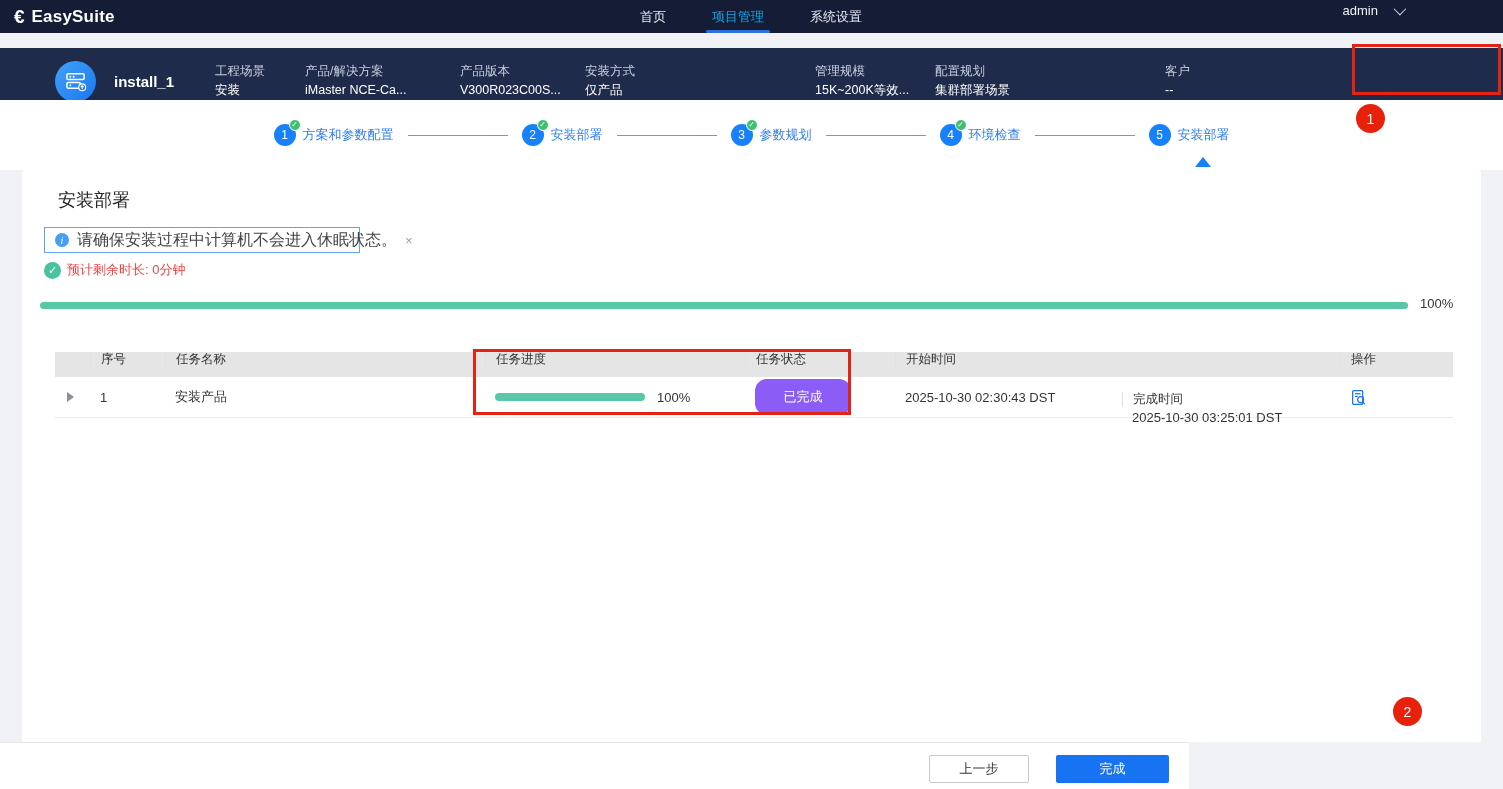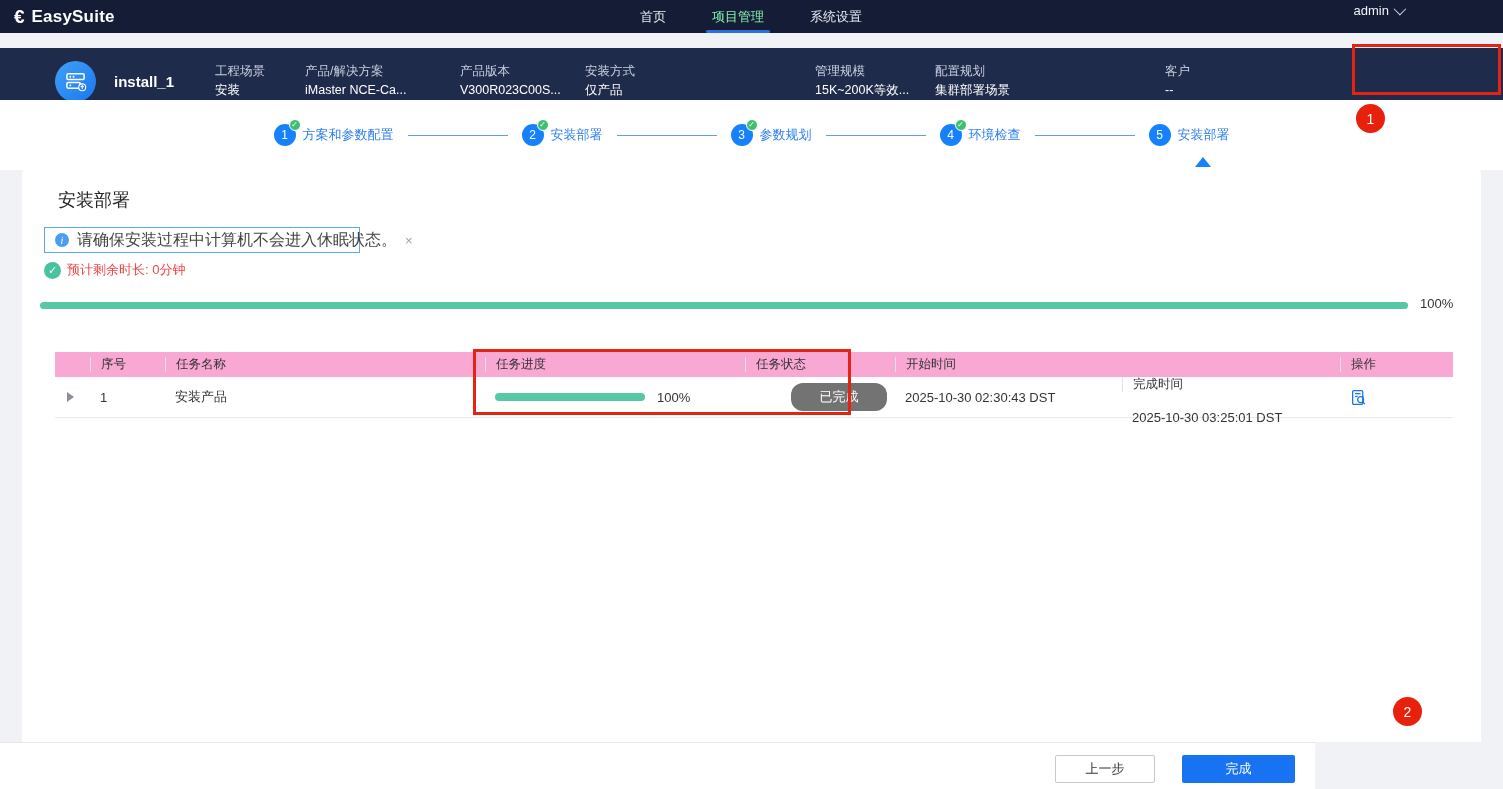--- a/index.html
+++ b/index.html
@@ -10,23 +10,23 @@
     color:#333; overflow:hidden;
   }
   
   .topbar { position:absolute; left:0; top:0; width:1503px; height:33px;
     background:#141d35; display:flex; align-items:center; }
   .logo { display:flex; align-items:center; gap:7px; margin-left:14px; color:#fff; }
   .logo-mark { font-size:19px; font-weight:bold; line-height:1; }
   .logo-text { font-size:17px; font-weight:600; letter-spacing:.2px; }
   .topnav { position:absolute; left:640px; top:0; height:33px; display:flex; align-items:center; gap:46px; }
   .topnav-item { font-size:13px; color:#e6e9f0; cursor:pointer; height:33px; display:flex; align-items:center; position:relative; }
-  .topnav-item.active { color:#86efac; }
+  .topnav-item.active { color:#0ea5e9; }
   .topnav-item.active::after { content:""; position:absolute; left:-6px; right:-6px; bottom:0; height:3px; background:#2e6fe0; border-radius:2px; }
-  .userbox { position:absolute; right:100px; top:0; height:21px; display:flex; align-items:center; gap:5px; color:#f0f2f6; font-size:13px; cursor:pointer; }
+  .userbox { position:absolute; right:100px; top:0; height:21px; display:flex; align-items:center; gap:16px; color:#f0f2f6; font-size:13px; cursor:pointer; }
   .chev { width:9px; height:9px; border-right:1.5px solid #cfd5e2; border-bottom:1.5px solid #cfd5e2; transform:rotate(45deg) translateY(-2px); }
   
   .projectbar { position:absolute; left:0; top:48px; width:1503px; height:67px; background:#1f2b4b; }
   .proj-icon { position:absolute; left:55px; top:13px; width:41px; height:41px; border-radius:50%;
     background:linear-gradient(135deg,#3fa2f7,#1b76f0); display:flex; align-items:center; justify-content:center; }
   .proj-name { position:absolute; left:114px; top:25px; color:#fff; font-size:15px; font-weight:600; }
   .pfield { position:absolute; top:14px; }
   .pfield .lab { color:#c7cfdf; font-size:12.5px; line-height:19px; }
   .pfield .val { color:#ffffff; font-size:12.5px; line-height:19px; }
   .f0{left:215px}.f1{left:305px}.f2{left:460px}.f3{left:585px}.f4{left:815px}.f5{left:935px}.f6{left:1165px}
@@ -61,37 +61,37 @@
   .notice-text { font-size:16px; color:#444; white-space:nowrap; }
   .notice-close { margin-left:auto; color:#9aa0a6; font-size:13px; cursor:pointer; }
   .eta { position:absolute; left:22px; top:91px; display:flex; align-items:center; gap:6px; }
   .check-ic { width:17px; height:17px; border-radius:50%; background:#49c2a1; color:#fff; font-size:11px;
     display:flex; align-items:center; justify-content:center; }
   .eta-text { font-size:13px; color:#ef4444; }
   .overall-bar { position:absolute; left:18px; top:132px; width:1368px; height:7px; background:#57c7a8; border-radius:4px; }
   .overall-pct { position:absolute; left:1398px; top:126px; font-size:13px; color:#333; }
   
   .table { position:absolute; left:33px; top:182px; width:1398px; }
-  .thead { display:flex; height:25px; background:#f9a8d4; align-items:center; }
+  .thead { display:flex; height:25px; background:#e5e5e5; }
   .th { font-size:12.5px; color:#333; padding-left:10px; border-left:1px solid #dde3e0; height:15px; line-height:15px; }
   .td { font-size:13px; color:#333; padding-left:10px; display:flex; align-items:center; }
   .c-exp{width:35px; border-left:none;} .c-seq{width:75px;} .c-name{width:320px;} .c-prog{width:260px;}
   .c-stat{width:150px;} .c-start{width:227px;} .c-end{width:218px;margin-top:40px;} .c-op{width:113px;}
   .trow { display:flex; height:41px; align-items:center; border-bottom:1px solid #e9ecea; }
   .caret { width:0; height:0; border-top:5px solid transparent; border-bottom:5px solid transparent;
     border-left:7px solid #8a9099; margin-left:12px; cursor:pointer; }
   .row-bar { width:150px; height:8px; background:#57c7a8; border-radius:4px; }
   .row-pct { margin-left:12px; font-size:13px; color:#333; }
-  .status-pill { width:96px; height:28px; border-radius:12px; background:#737373; color:#fff;
-    font-size:13px; display:flex; align-items:center; justify-content:center;margin-left:36px; }
+  .status-pill { width:96px; height:36px; border-radius:12px; background:#8b5cf6; color:#fff;
+    font-size:13px; display:flex; align-items:center; justify-content:center; }
   .op-icon { cursor:pointer; display:flex; }
   .redbox-cols { position:absolute; left:451px; top:179px; width:378px; height:66px;
     border:3px solid #e42313; pointer-events:none; z-index:20; }
   
-  .footer { position:absolute; left:0; bottom:0; width:1315px; height:47px; background:#fff; border-top:1px solid #e6e6e6; }
+  .footer { position:absolute; left:0; bottom:0; width:1189px; height:47px; background:#fff; border-top:1px solid #e6e6e6; }
   .btn-prev { position:absolute; right:160px; top:12px; width:100px; height:28px; background:#fff;
     border:1px solid #c9c9c9; border-radius:2px; color:#333; font-size:13px; cursor:pointer; font-family:inherit; }
   .btn-finish { position:absolute; right:20px; top:12px; width:113px; height:28px; background:#1873f3;
     border:none; border-radius:2px; color:#fff; font-size:13px; cursor:pointer; font-family:inherit; }
 </style>
 </head>
 <body>
 
 <div class="topbar">
   <div class="logo">

